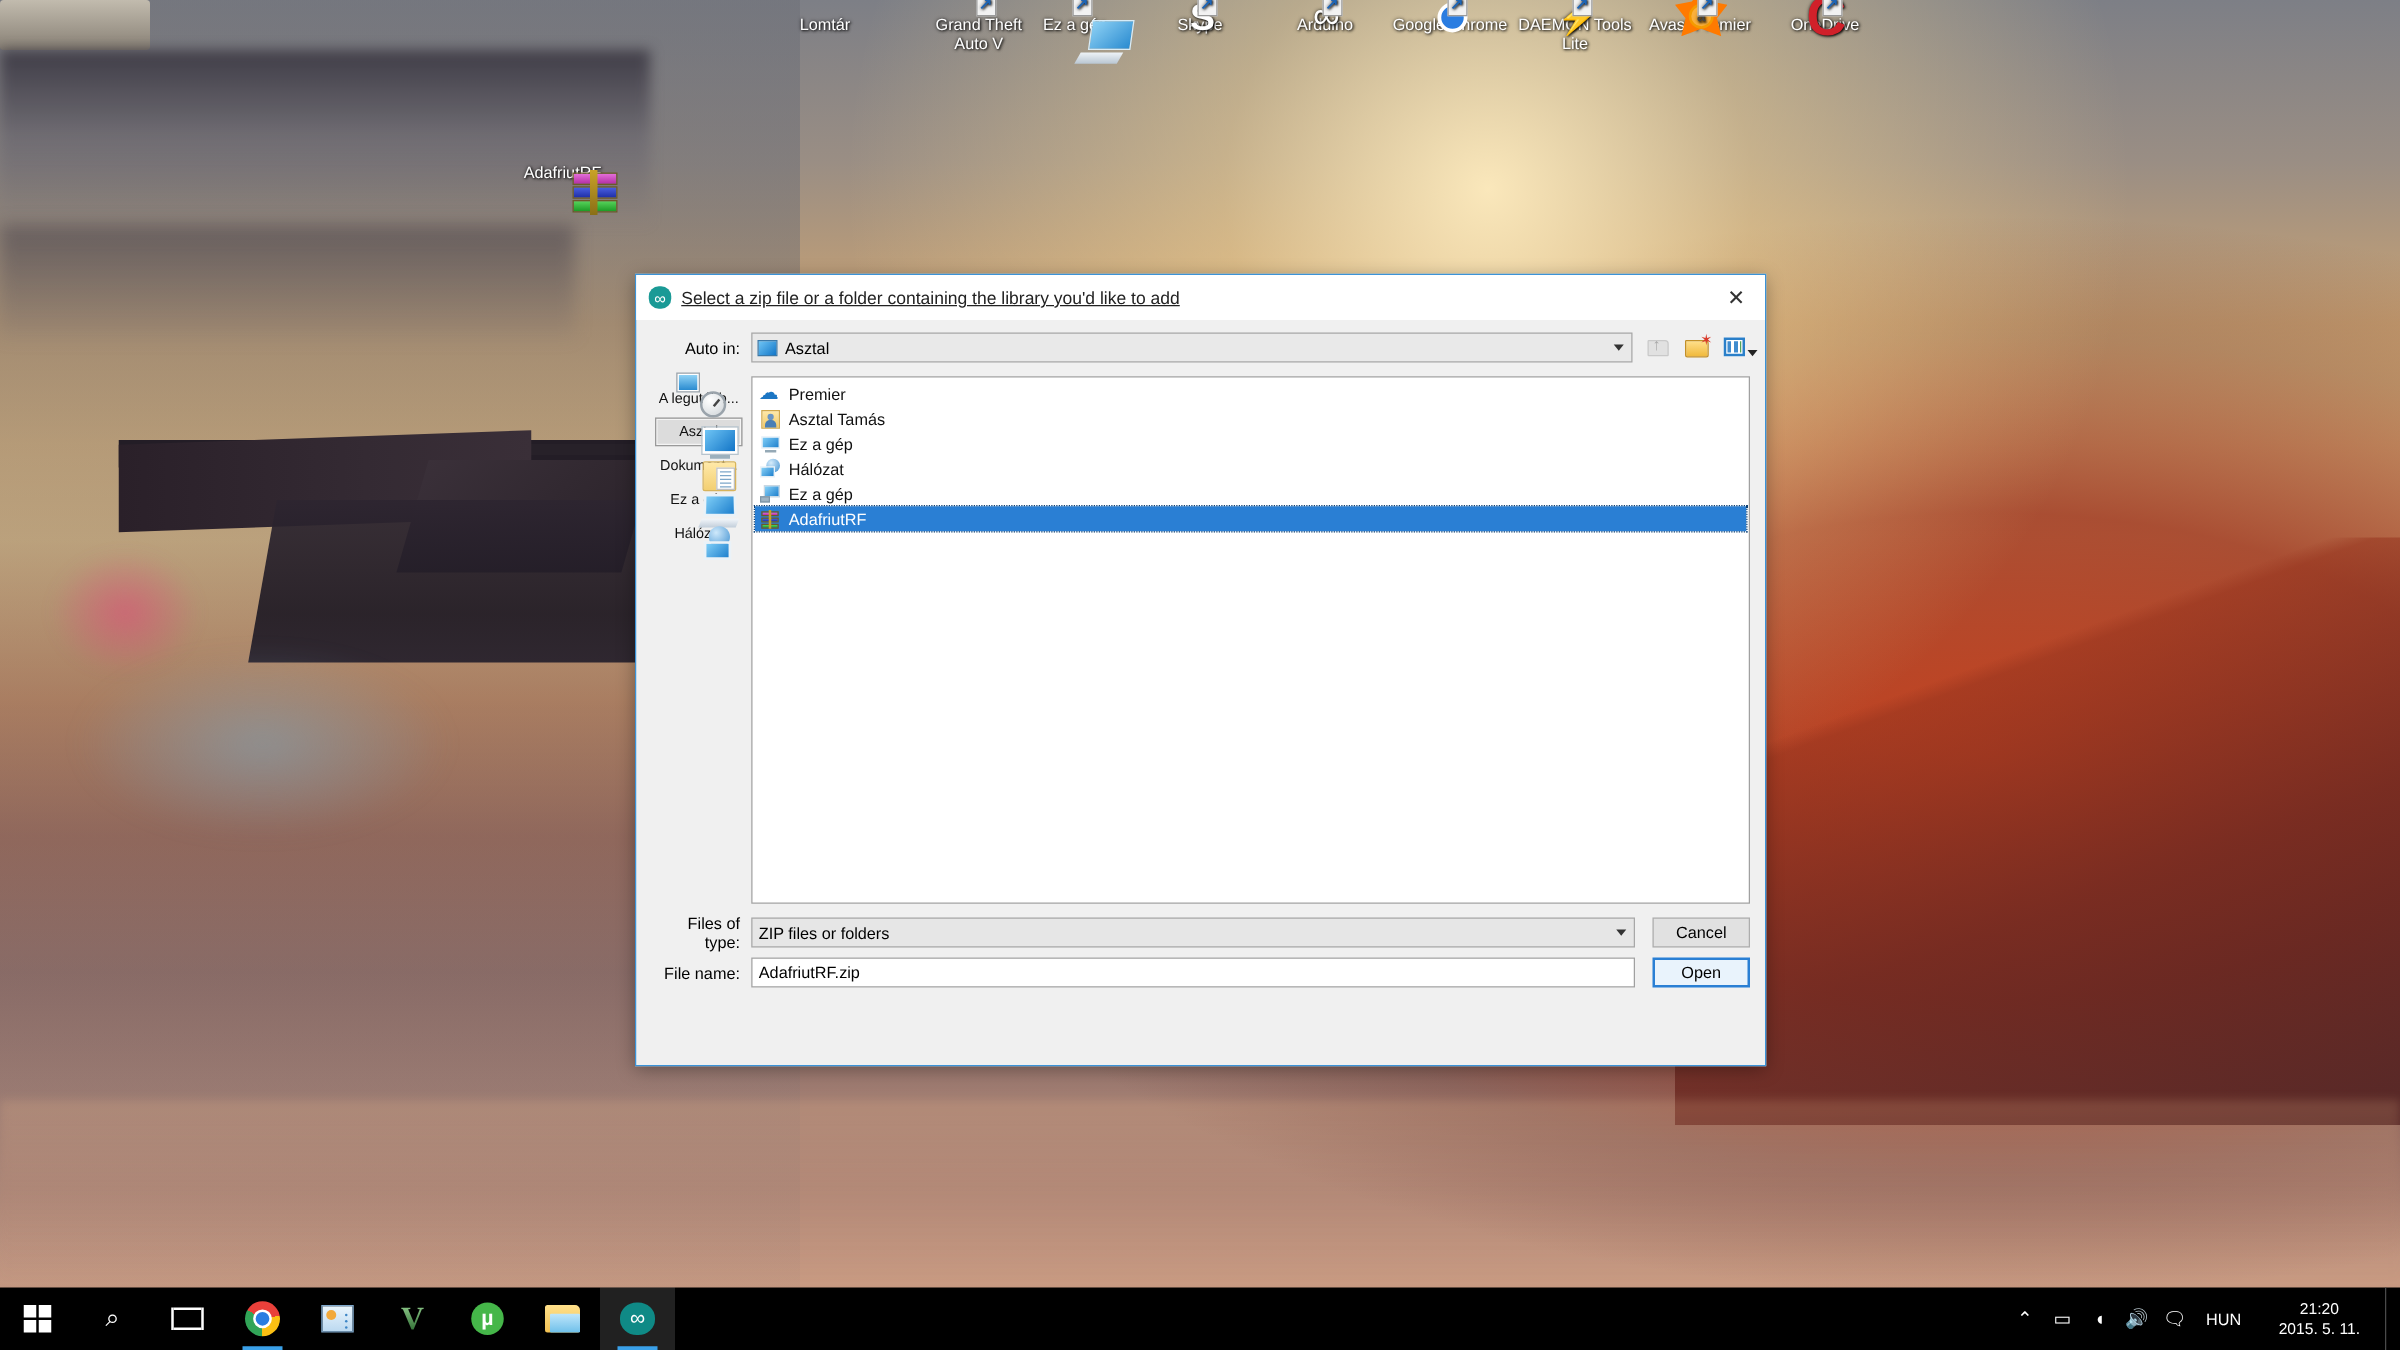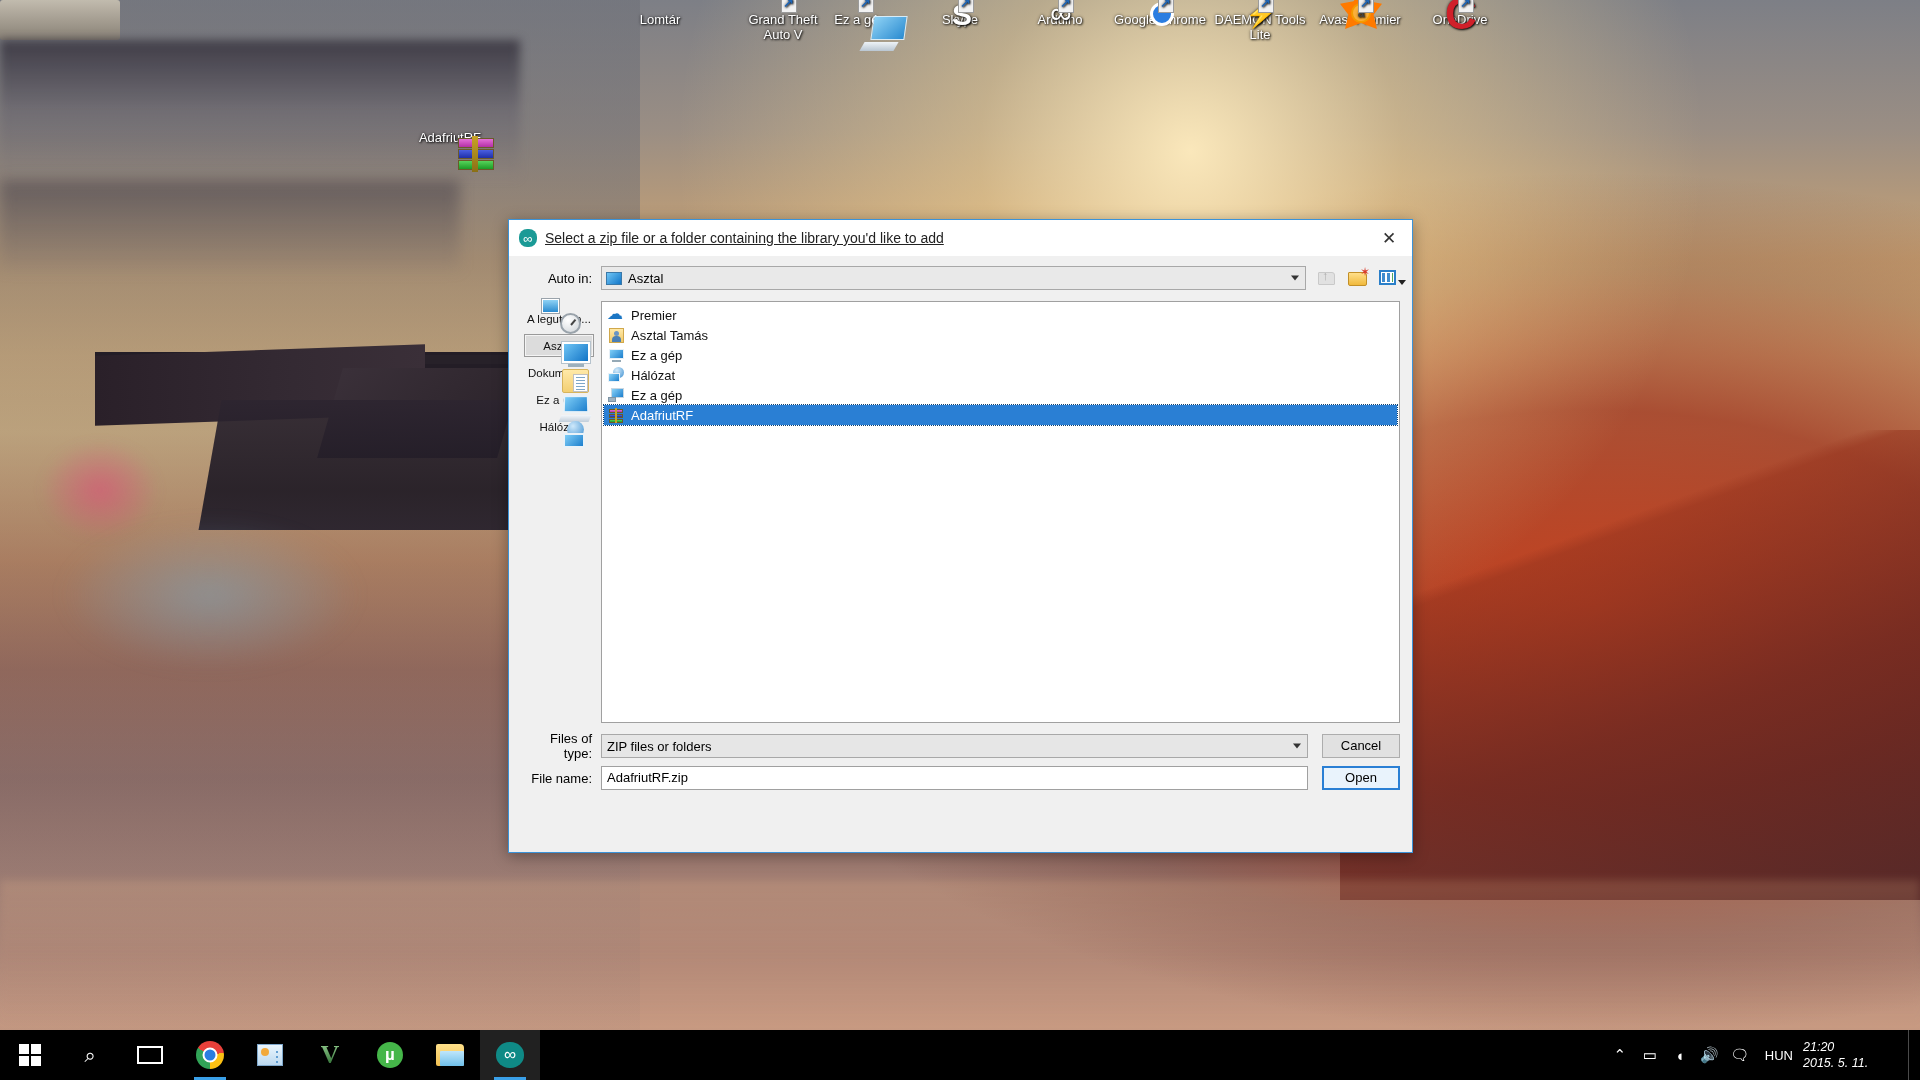--- a/index.html
+++ b/index.html
@@ -384,21 +384,21 @@
     background:linear-gradient(to bottom,#ffe08a,#f2c153); border-radius:2px 4px 2px 2px;}
   .tb-explorer .front{position:absolute; left:4px; top:7px; width:24px; height:15px;
     background:linear-gradient(to bottom,#bfe6fb,#6fc0ea); border-radius:1px;}
   .tb-arduino { width:28px; height:26px; border-radius:48%; background:#0f8a86;
     display:flex; align-items:center; justify-content:center; color:#fff; font-size:17px;}
 
   #tray { margin-left: auto; display: flex; align-items: center; height: 50px; padding-right: 4px; }
   .trayicon { width: 30px; height: 50px; display:flex; align-items:center; justify-content:center;
     font-size: 15px; color:#fff; cursor:pointer; }
   #lang { padding: 0 10px; font-size: 13px; color:#fff; cursor:pointer; }
-  #clock { width: 105px; line-height: 16px; font-size: 12.5px; cursor:pointer;font-style:italic; }
+  #clock { width: 105px; text-align: center; line-height: 16px; font-size: 12.5px; cursor:pointer; }
   #showdesktop { width: 8px; height: 50px; border-left: 1px solid #4a4a4a; }
 </style>
 </head>
 <body>
 
 <div id="desktop">
   <div id="wall-left"></div>
   <div class="ship" id="ship-wing-top"></div>
   <div class="ship" id="ship-cannon-1"></div>
   <div class="ship" id="ship-body"></div>

